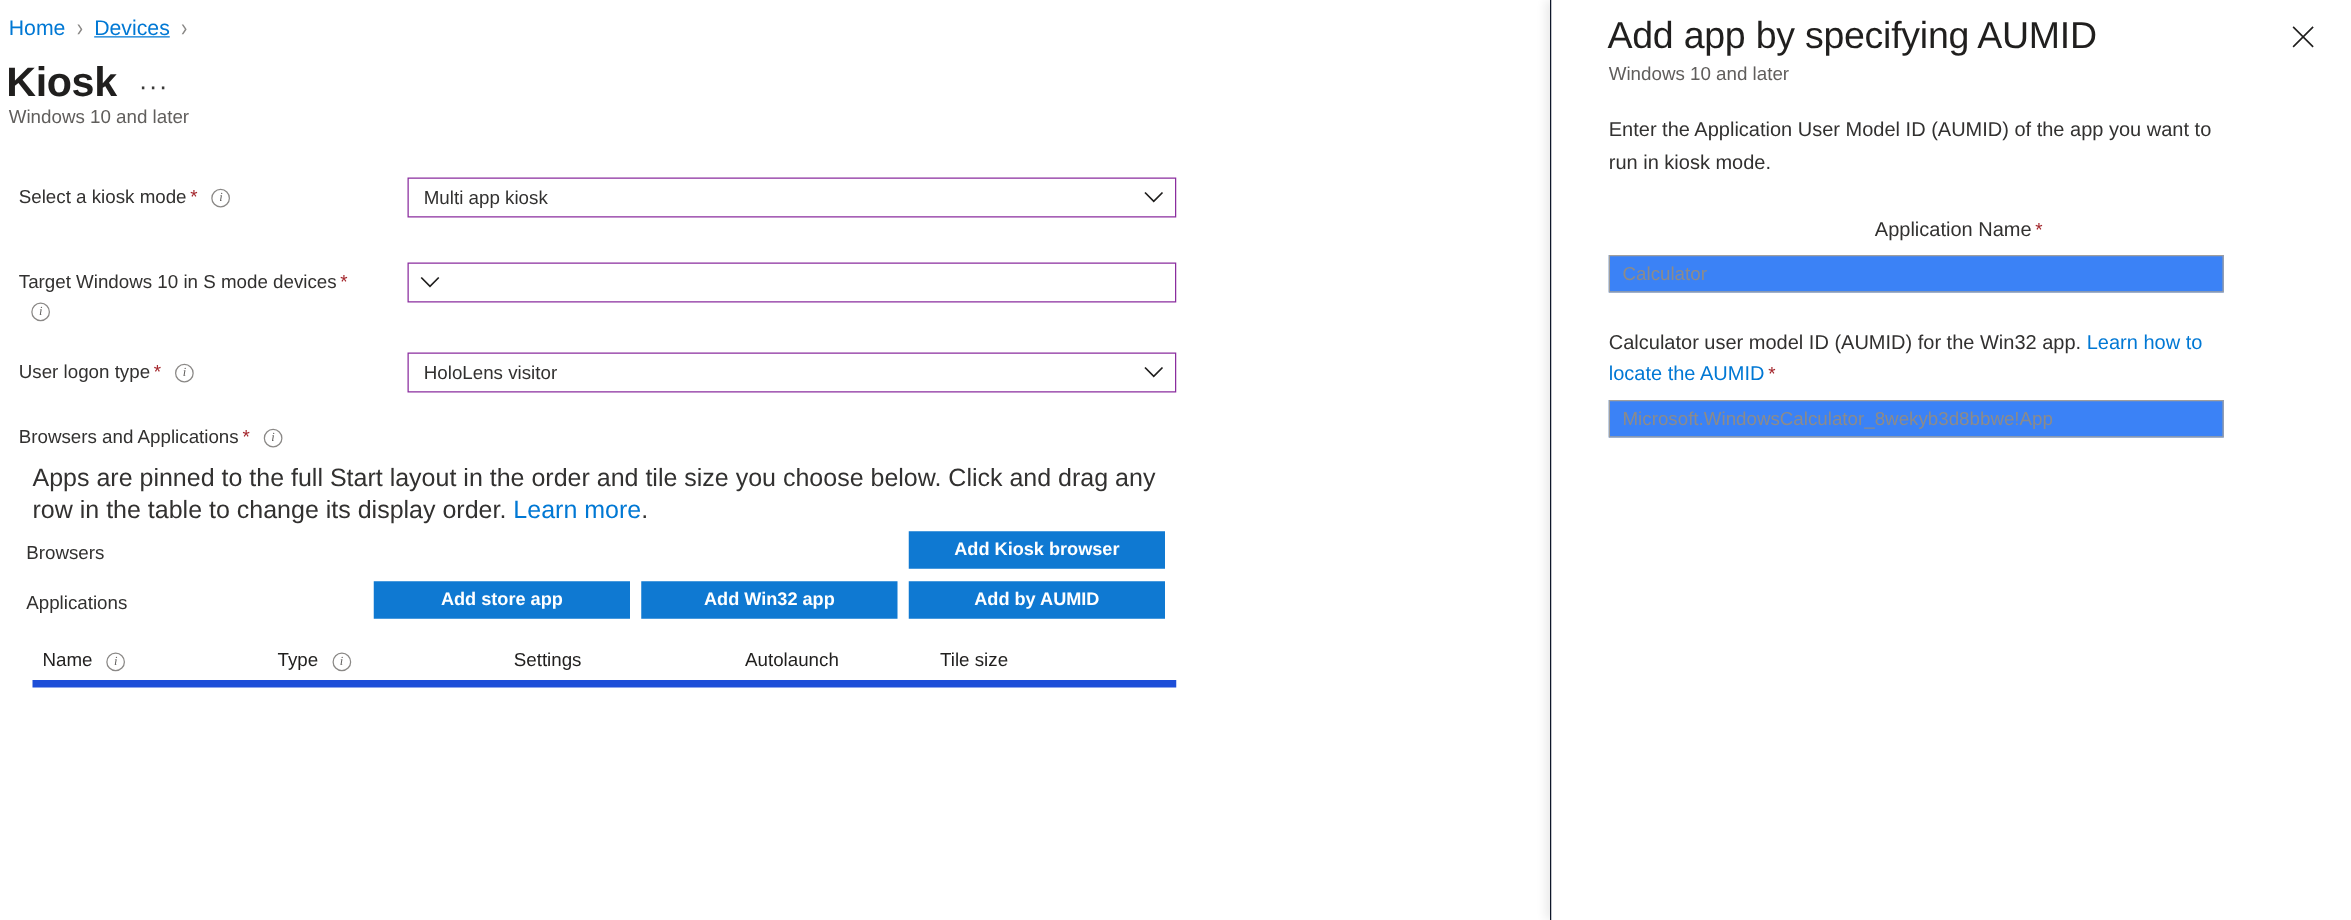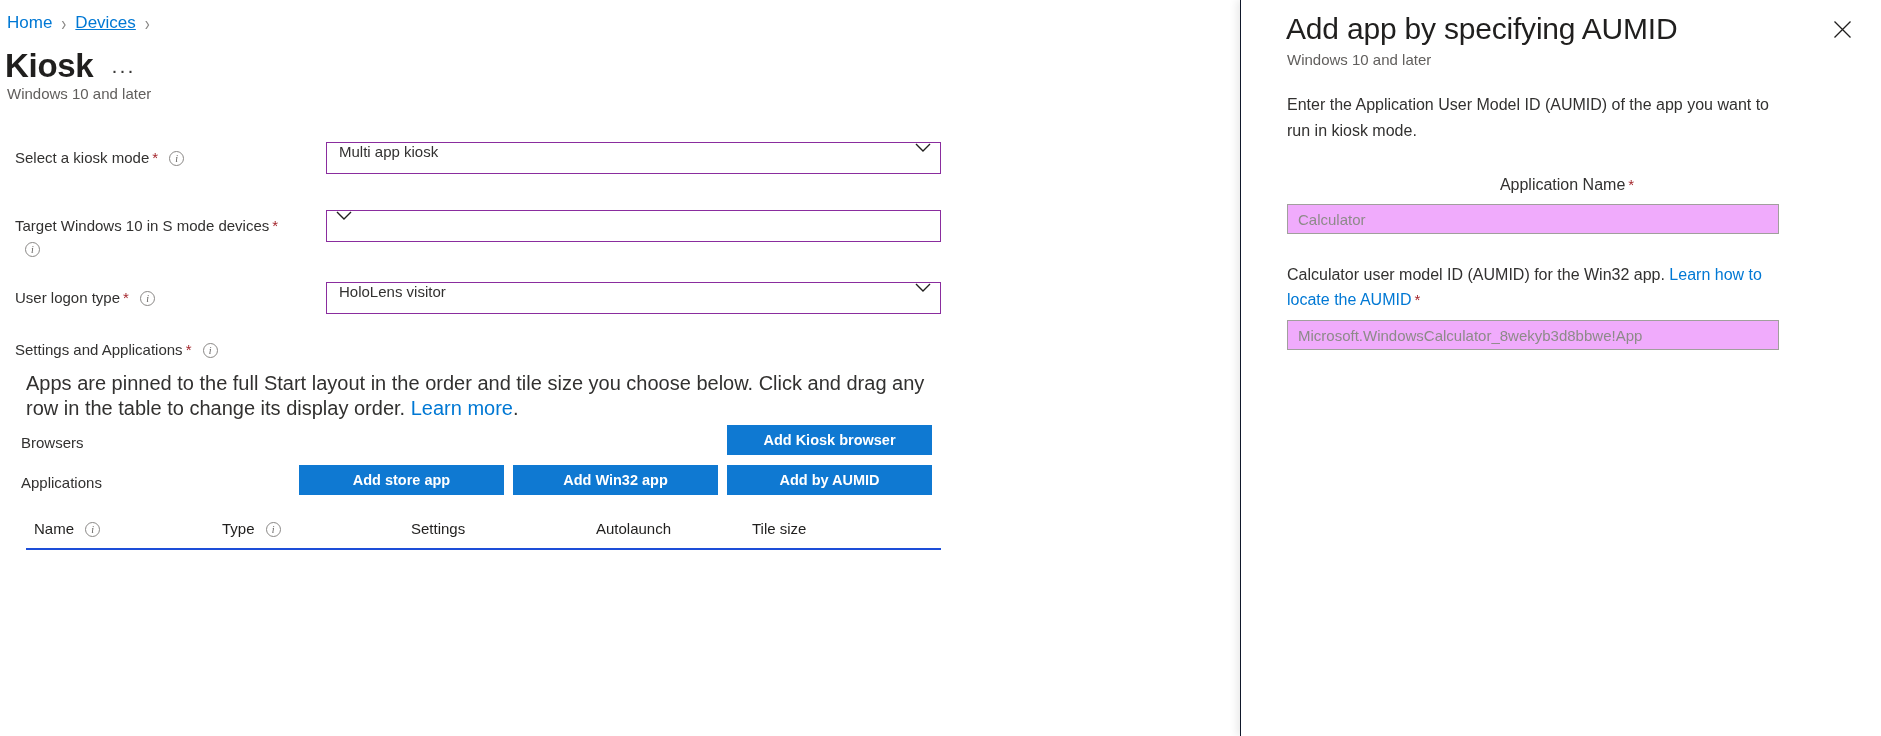--- a/index.html
+++ b/index.html
@@ -120,21 +120,21 @@
 
   
   .dropdown {
     position: absolute;
     left: 326px;
     width: 615px;
     height: 32px;
     border: 1px solid #8a2d9e;
     background: #ffffff;
     display: flex;
-    align-items: flex-start;
+    align-items: center;
     cursor: pointer;
   }
   .dropdown-value {
     flex: 1;
     padding-left: 12px;
     font-size: 15px;
     color: #323130;
     white-space: nowrap;
     overflow: hidden;
   }
@@ -192,21 +192,21 @@
     line-height: 30px;
     padding: 0 6px;
   }
 
   
   .table-head {
     position: absolute;
     left: 26px; top: 512px;
     width: 915px;
     height: 38px;
-    border-bottom: 2px solid #1d4ed8;
+    border-bottom: 6px solid #1d4ed8;
   }
   .th {
     position: absolute;
     top: 7px;
     font-size: 15px;
     color: #201f1e;
     line-height: 20px;
     cursor: pointer;
   }
 
@@ -264,21 +264,21 @@
     color: #323130;
     line-height: 22px;
     text-align: center;
   }
   .panel-input {
     display: block;
     margin-top: 8px;
     width: 492px;
     height: 30px;
     border: 1px solid #a19f9d;
-    background: #f0abfc;
+    background: #3b82f6;
     font-family: "Liberation Sans", sans-serif;
     font-size: 15px;
     color: #323130;
     padding: 0 10px;
   }
   .panel-input::placeholder { color: #8d8b89; opacity: 1; }
   .panel-desc {
     margin-top: 28px;
     font-size: 16px;
     line-height: 25px;
@@ -343,21 +343,21 @@
         <span class="dropdown-value">HoloLens visitor</span>
         <span class="chevron">
           <svg width="16" height="10" viewBox="0 0 16 10">
               <path d="M1 1 L8 8 L15 1" stroke="#201f1e" stroke-width="1.4" fill="none"></path>
             </svg>
         </span>
       </div>
     </div>
 
     <div class="section-label">
-      <span>Settings and Applications</span><span class="req-star">*</span>
+      <span>Browsers and Applications</span><span class="req-star">*</span>
       <span class="info-icon">i</span>
     </div>
 
     <div class="help-paragraph">
       <span>Apps are pinned to the full Start layout in the order and tile size you choose below. Click and drag any row in the table to change its display order. </span><a class="inline-link">Learn more</a><span>.</span>
     </div>
 
     <div class="row-label" style="top:433px;">Browsers</div>
     <button class="btn-primary" style="left:727px; top:425px; width:205px;">Add Kiosk browser</button>
 

